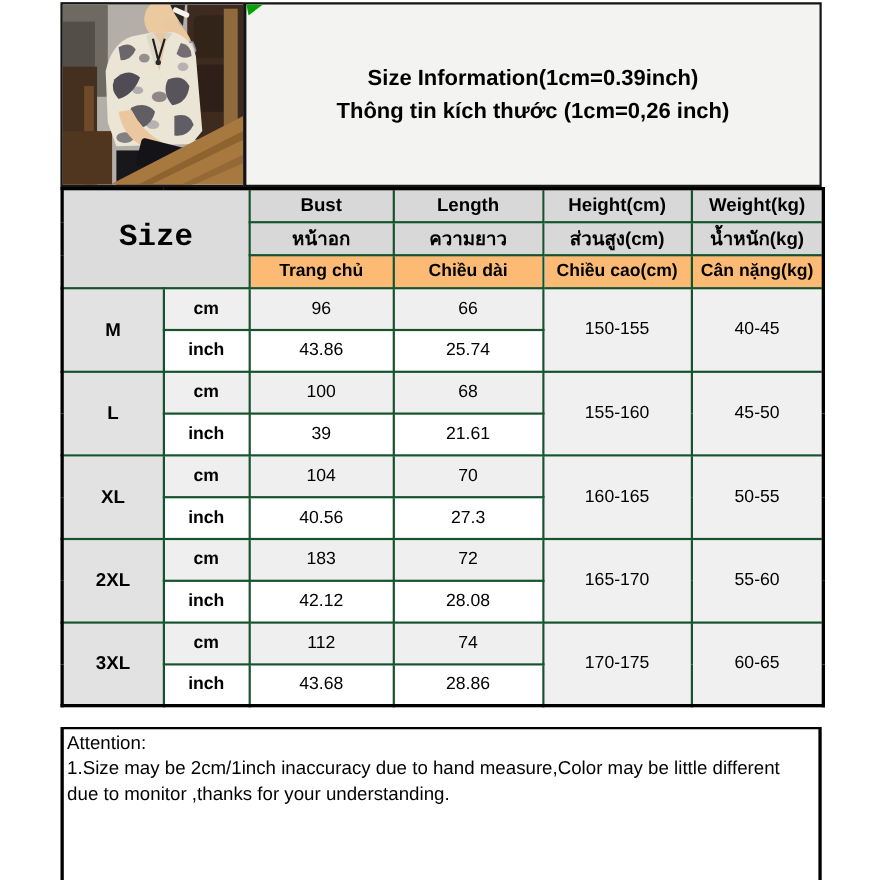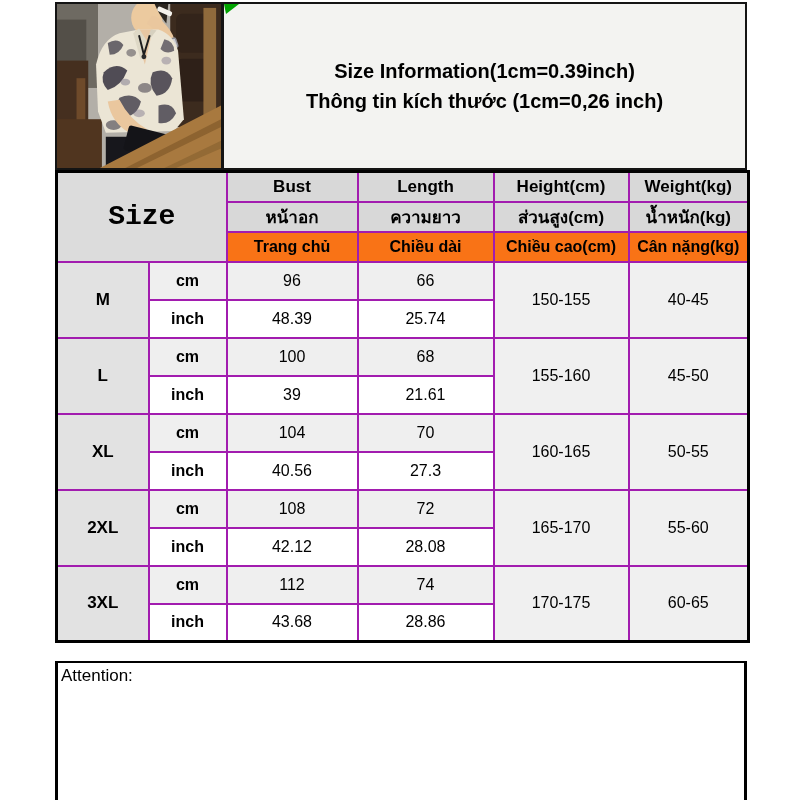--- a/index.html
+++ b/index.html
@@ -29,28 +29,28 @@
   }
   .title-line { font-weight: bold; font-size: 20px; text-align: left; line-height: 1.15; }
   .corner-marker { position: absolute; top: 0; left: 0; }
 
   
   table.size-table {
     border-collapse: collapse; table-layout: fixed; width: 692px;
     border: 3px solid #000;
   }
   .size-table th, .size-table td {
-    border: 2px solid #a21caf; text-align: center; vertical-align: middle;
+    border: 2px solid #14532d; text-align: center; vertical-align: middle;
     padding: 0; overflow: hidden; white-space: nowrap;
   }
   .size-table thead tr { height: 30px; }
   .size-table tbody tr { height: 38px; }
   .corner   { background: #dcdcdc; font-size: 28px; font-weight: bold; font-family: Liberation Mono, monospace; }
   .hdr      { background: #d8d8d8; font-size: 17px; font-weight: bold; }
-  .hdr-vi   { background: #f97316; font-size: 16px; font-weight: bold; }
+  .hdr-vi   { background: #fdba74; font-size: 16px; font-weight: bold; }
   .size-cell{ background: #e2e2e2; font-size: 17px; font-weight: bold; }
   .unit-cm  { background: #efefef; font-size: 16px; font-weight: bold; margin-top: 27px; }
   .unit-inch{ background: #ffffff; font-size: 16px; font-weight: bold; margin-top: 44px; }
   .val-cm   { background: #efefef; font-size: 16px; font-weight: normal; }
   .val-inch { background: #ffffff; font-size: 16px; font-weight: normal; }
   .range    { background: #f0f0f0; font-size: 16px; font-weight: normal; }
 
   
   .attention-box {
     border: 3px solid #000; border-top-width: 2px;
@@ -167,21 +167,21 @@
       <tr>
         <td class="size-cell" rowspan="2">M</td>
         <td class="unit-cm">cm</td>
         <td class="val-cm">96</td>
         <td class="val-cm">66</td>
         <td class="range" rowspan="2">150-155</td>
         <td class="range" rowspan="2">40-45</td>
       </tr>
       <tr>
         <td class="unit-inch">inch</td>
-        <td class="val-inch">48.39</td>
+        <td class="val-inch">43.86</td>
         <td class="val-inch">25.74</td>
       </tr>
 
       <tr>
         <td class="size-cell" rowspan="2">L</td>
         <td class="unit-cm">cm</td>
         <td class="val-cm">100</td>
         <td class="val-cm">68</td>
         <td class="range" rowspan="2">155-160</td>
         <td class="range" rowspan="2">45-50</td>
@@ -202,21 +202,21 @@
       </tr>
       <tr>
         <td class="unit-inch">inch</td>
         <td class="val-inch">40.56</td>
         <td class="val-inch">27.3</td>
       </tr>
 
       <tr>
         <td class="size-cell" rowspan="2">2XL</td>
         <td class="unit-cm">cm</td>
-        <td class="val-cm">108</td>
+        <td class="val-cm">183</td>
         <td class="val-cm">72</td>
         <td class="range" rowspan="2">165-170</td>
         <td class="range" rowspan="2">55-60</td>
       </tr>
       <tr>
         <td class="unit-inch">inch</td>
         <td class="val-inch">42.12</td>
         <td class="val-inch">28.08</td>
       </tr>
 
@@ -231,15 +231,16 @@
       <tr>
         <td class="unit-inch">inch</td>
         <td class="val-inch">43.68</td>
         <td class="val-inch">28.86</td>
       </tr>
     </tbody>
   </table>
 
   <div class="attention-box">
     <p>Attention:</p>
+    <p>1.Size may be 2cm/1inch inaccuracy due to hand measure,Color may be little different due to monitor ,thanks for your understanding.</p>
   </div>
 
 </div>
 
 </body></html>

